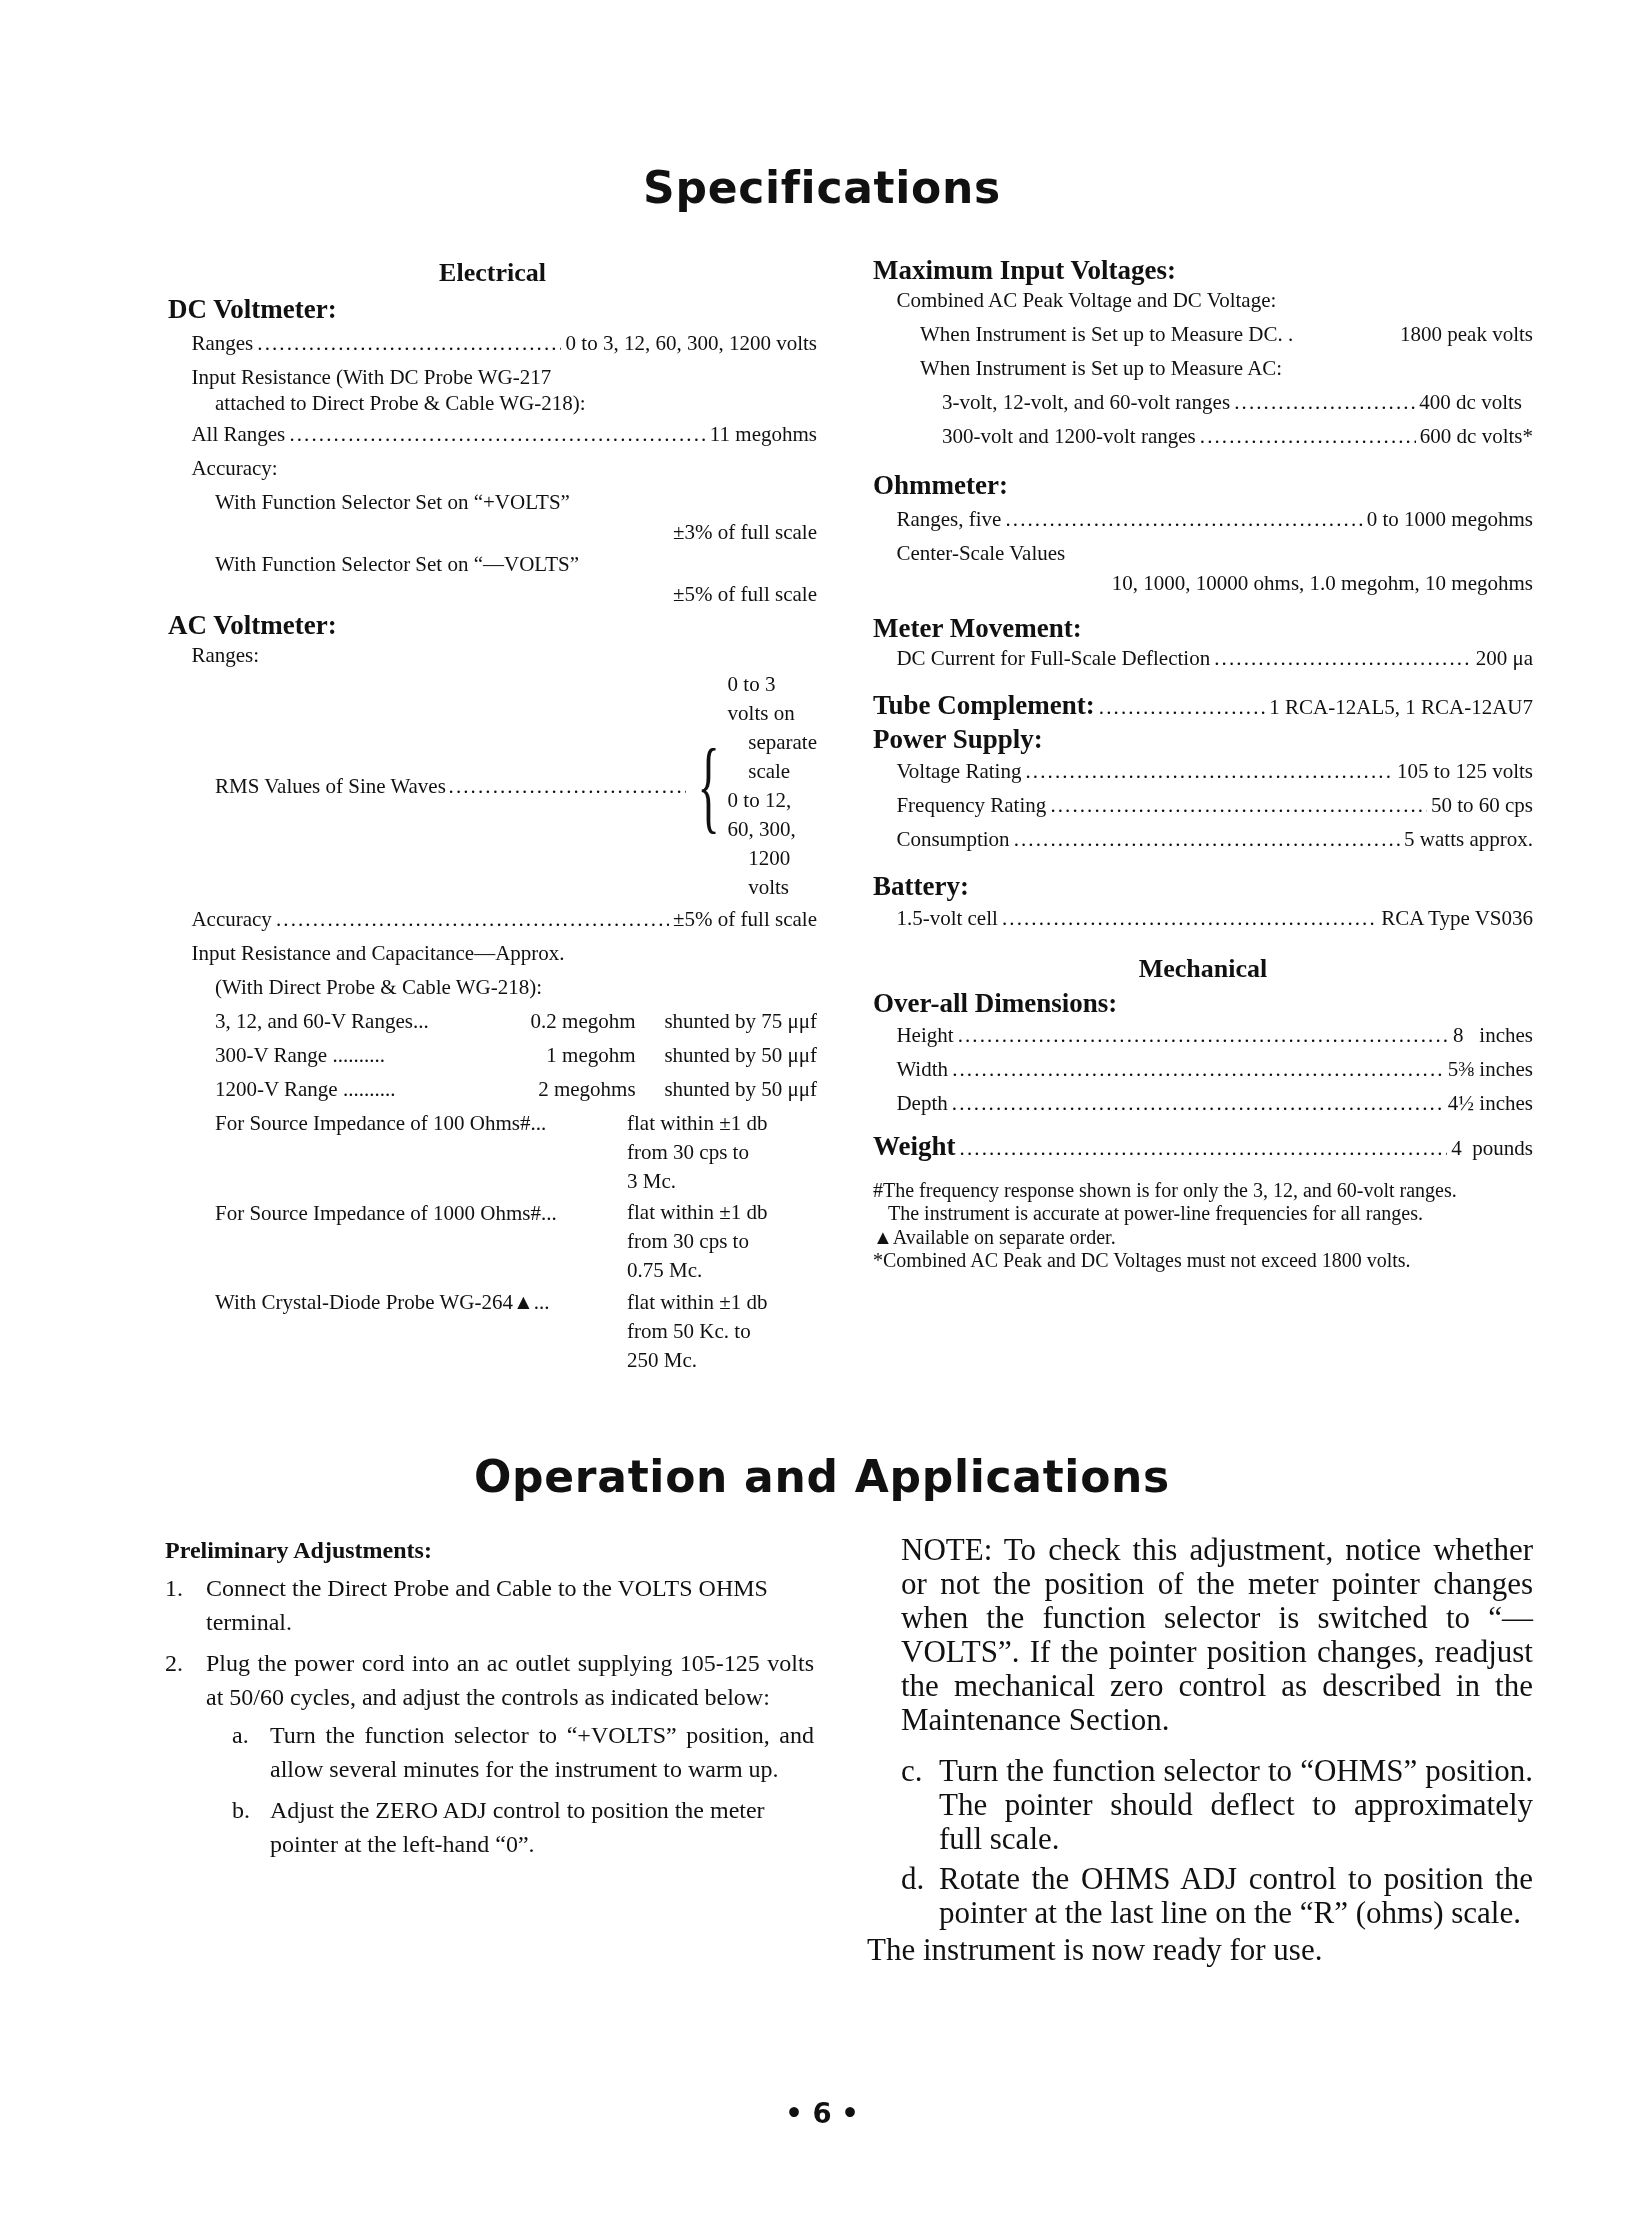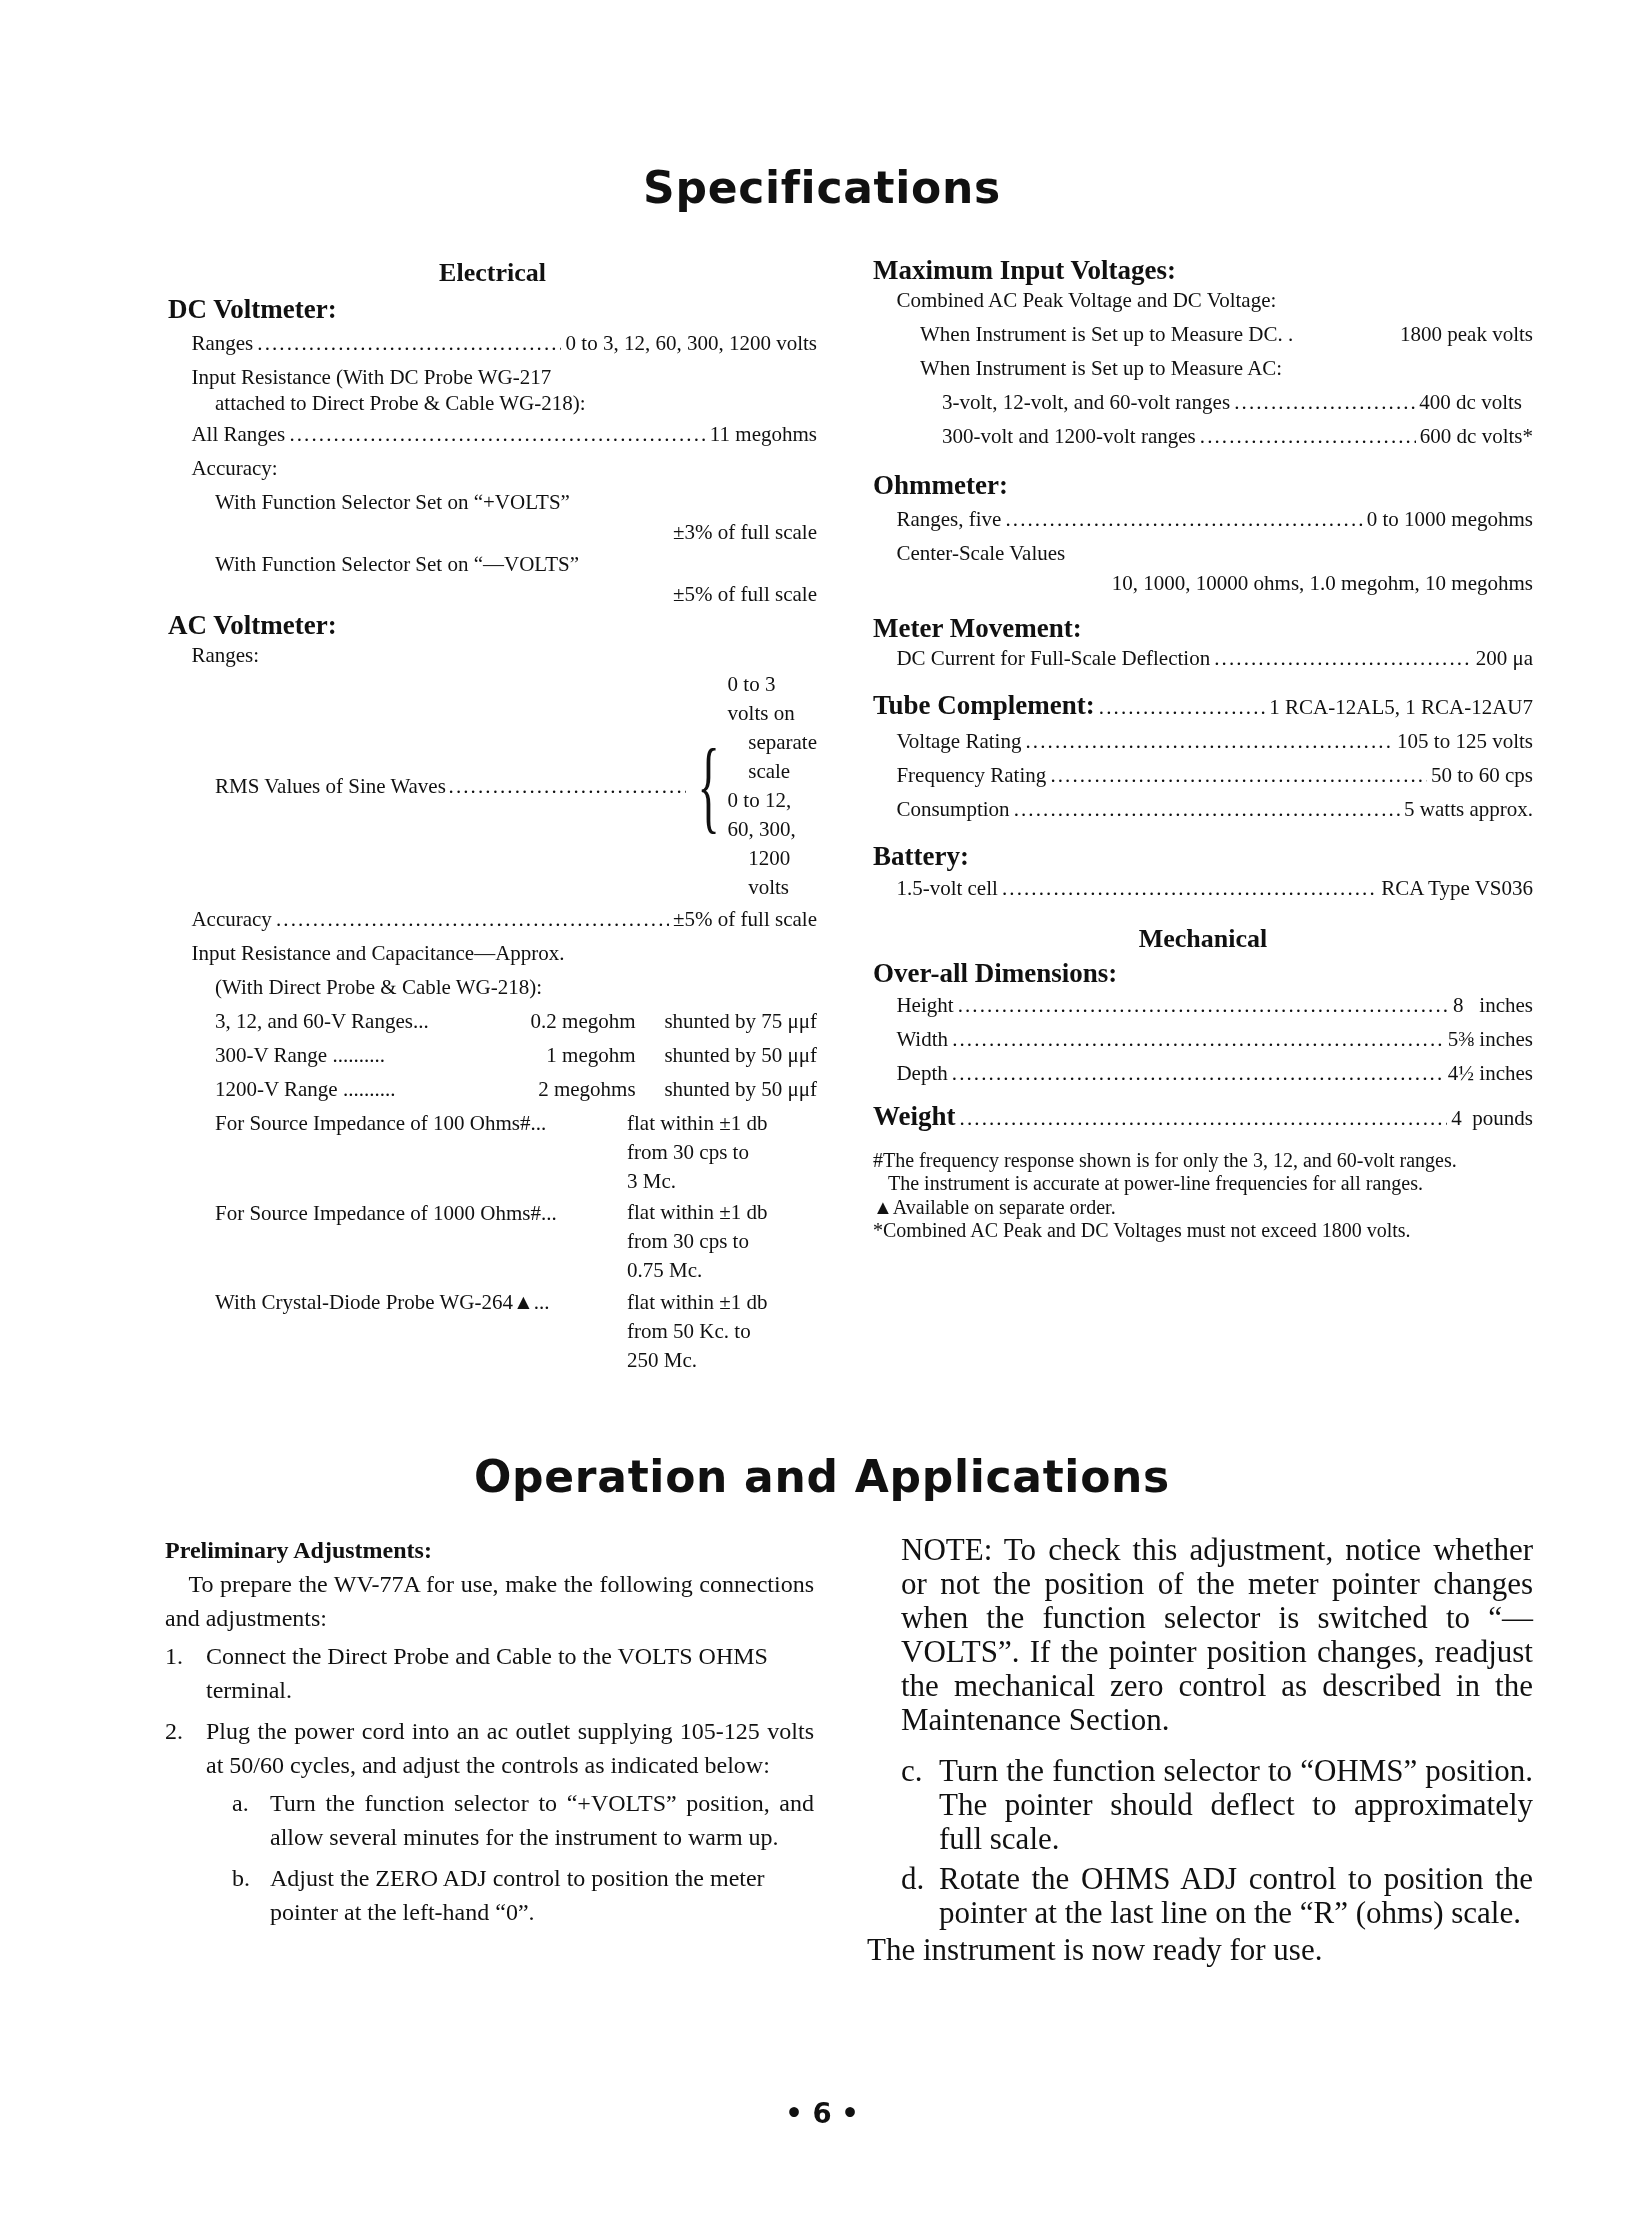--- a/index.html
+++ b/index.html
@@ -169,20 +169,21 @@
     <span class="lbl">DC Current for Full-Scale Deflection</span>
     <span class="dots"></span>
     <span class="val">200 μa</span>
   </div>
   <div class="gap"></div>
   <div class="row">
     <span class="lbl grp">Tube Complement:</span>
     <span class="dots"></span>
     <span class="val">1 RCA-12AL5, 1 RCA-12AU7</span>
   </div>
+  <div class="grp" style="line-height:30px;">Power Supply:</div>
   <div class="row i1">
     <span class="lbl">Voltage Rating</span>
     <span class="dots"></span>
     <span class="val">105 to 125 volts</span>
   </div>
   <div class="row i1">
     <span class="lbl">Frequency Rating</span>
     <span class="dots"></span>
     <span class="val">50 to 60 cps</span>
   </div>
@@ -229,21 +230,20 @@
     <div class="ind">The instrument is accurate at power-line frequencies for all ranges.</div>
     <div>▲Available on separate order.</div>
     <div>*Combined AC Peak and DC Voltages must not exceed 1800 volts.</div>
   </div>
 </div>
 
 <div id="title-ops" class="page-title">Operation and Applications</div>
 
 <div id="ops-left" class="col">
   <div class="grp" style="font-size:24px;">Preliminary Adjustments:</div>
-  <p class="just" style="text-indent:23.4px;">To prepare the WV-77A for use, make the following connections and adjustments:</p>
   <div class="li" style="margin-top:4.1px;">
     <span class="num">1.</span>
     <span class="txt" style="text-align:left;">Connect the Direct Probe and Cable to the VOLTS OHMS terminal.</span>
   </div>
   <div class="li" style="margin-top:6.9px;">
     <span class="num">2.</span>
     <span class="txt">Plug the power cord into an ac outlet supplying 105-125 volts at 50/60 cycles, and adjust the controls as indicated below:</span>
   </div>
   <div class="sub-wrap" style="margin-top:4.1px;">
     <div class="li sub">

